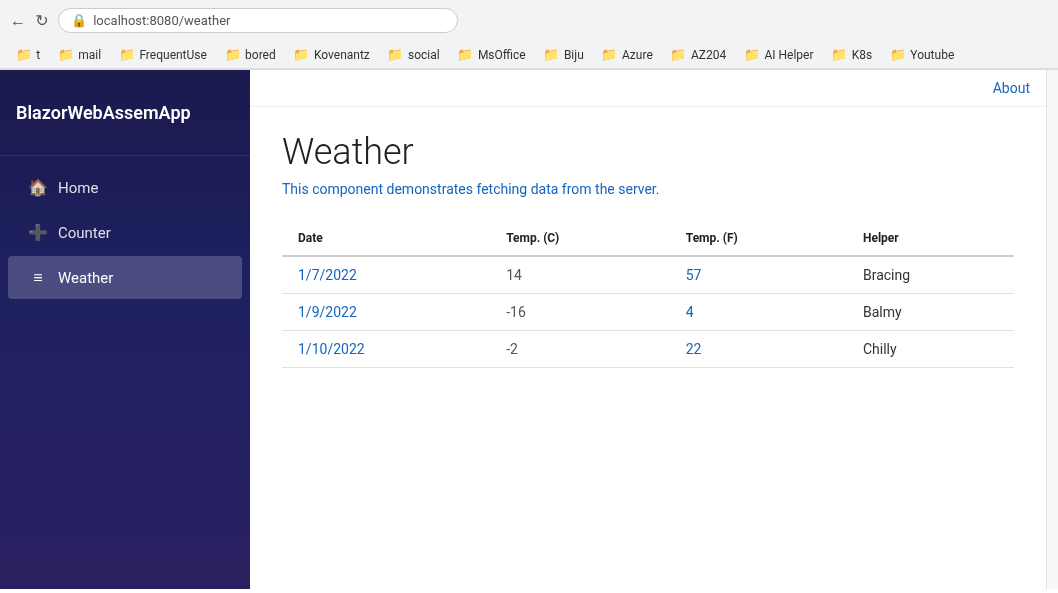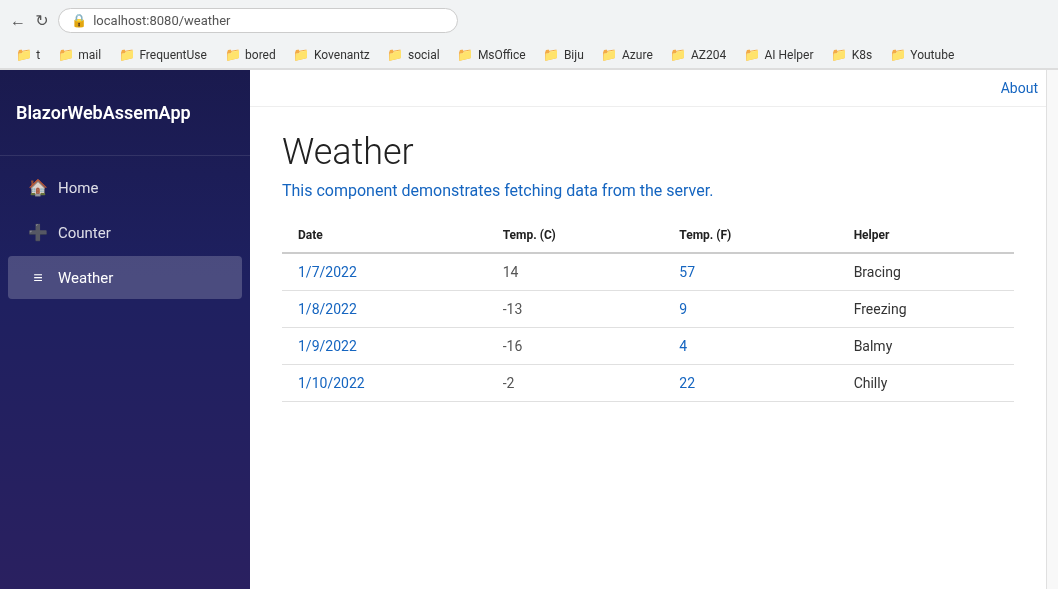--- a/index.html
+++ b/index.html
@@ -22,26 +22,26 @@
     
     .sidebar { width: 250px; min-width: 250px; background: linear-gradient(180deg, #1a1a4e 0%, #1e2060 40%, #2a2060 100%); display: flex; flex-direction: column; }
     .sidebar-header { padding: 32px 16px; color: #fff; font-size: 18px; font-weight: 600; border-bottom: 1px solid rgba(255,255,255,0.1); }
     .sidebar-nav { padding: 8px 0; }
     .nav-item { display: flex; align-items: center; gap: 10px; padding: 12px 20px; color: rgba(255,255,255,0.85); cursor: pointer; font-size: 15px; border-radius: 4px; margin: 2px 8px; }
     .nav-item.active { background: rgba(255,255,255,0.2); color: #fff; }
     .nav-icon { font-size: 16px; width: 20px; text-align: center; }
 
     
     .main-content { flex: 1; background: #fff; overflow-y: auto; }
-    .top-bar { display: flex; justify-content: flex-end; align-items: center; padding: 10px 8px; border-bottom: 1px solid #eee; }
+    .top-bar { display: flex; justify-content: flex-end; align-items: center; padding: 10px 16px; border-bottom: 1px solid #eee; }
     .about-link { color: #1565c0; font-size: 14px; cursor: pointer; text-decoration: none; }
 
     .content-area { padding: 24px 32px; }
     .page-title { font-size: 36px; font-weight: 300; color: #212121; margin-bottom: 8px; }
-    .subtitle { color: #1565c0; font-size: 16px; margin-bottom: 18px; }
+    .subtitle { color: #1565c0; font-size: 14px; margin-bottom: 24px; }
 
     
     .weather-table { width: 100%; border-collapse: collapse; }
     .weather-table th { text-align: left; padding: 10px 16px; font-weight: 700; color: #212121; font-size: 12px; border-bottom: 2px solid #ccc; }
     .weather-table td { padding: 10px 16px; font-size: 14px; border-bottom: 1px solid #e0e0e0; }
     .weather-table tr td:first-child { color: #1565c0; }
     .weather-table tr td:nth-child(2) { color: #555; }
     .weather-table tr td:nth-child(3) { color: #1565c0; }
     .weather-table tr td:nth-child(4) { color: #333; }
 
@@ -160,26 +160,20 @@
         </thead>
         <tbody>
 
             <tr>
               <td>1/7/2022</td>
               <td>14</td>
               <td>57</td>
               <td>Bracing</td>
             </tr>
             <tr>
-              <td>1/8/2022</td>
-              <td>-13</td>
-              <td>9</td>
-              <td>Freezing</td>
-            </tr>
-            <tr>
               <td>1/9/2022</td>
               <td>-16</td>
               <td>4</td>
               <td>Balmy</td>
             </tr>
             <tr>
               <td>1/10/2022</td>
               <td>-2</td>
               <td>22</td>
               <td>Chilly</td>

